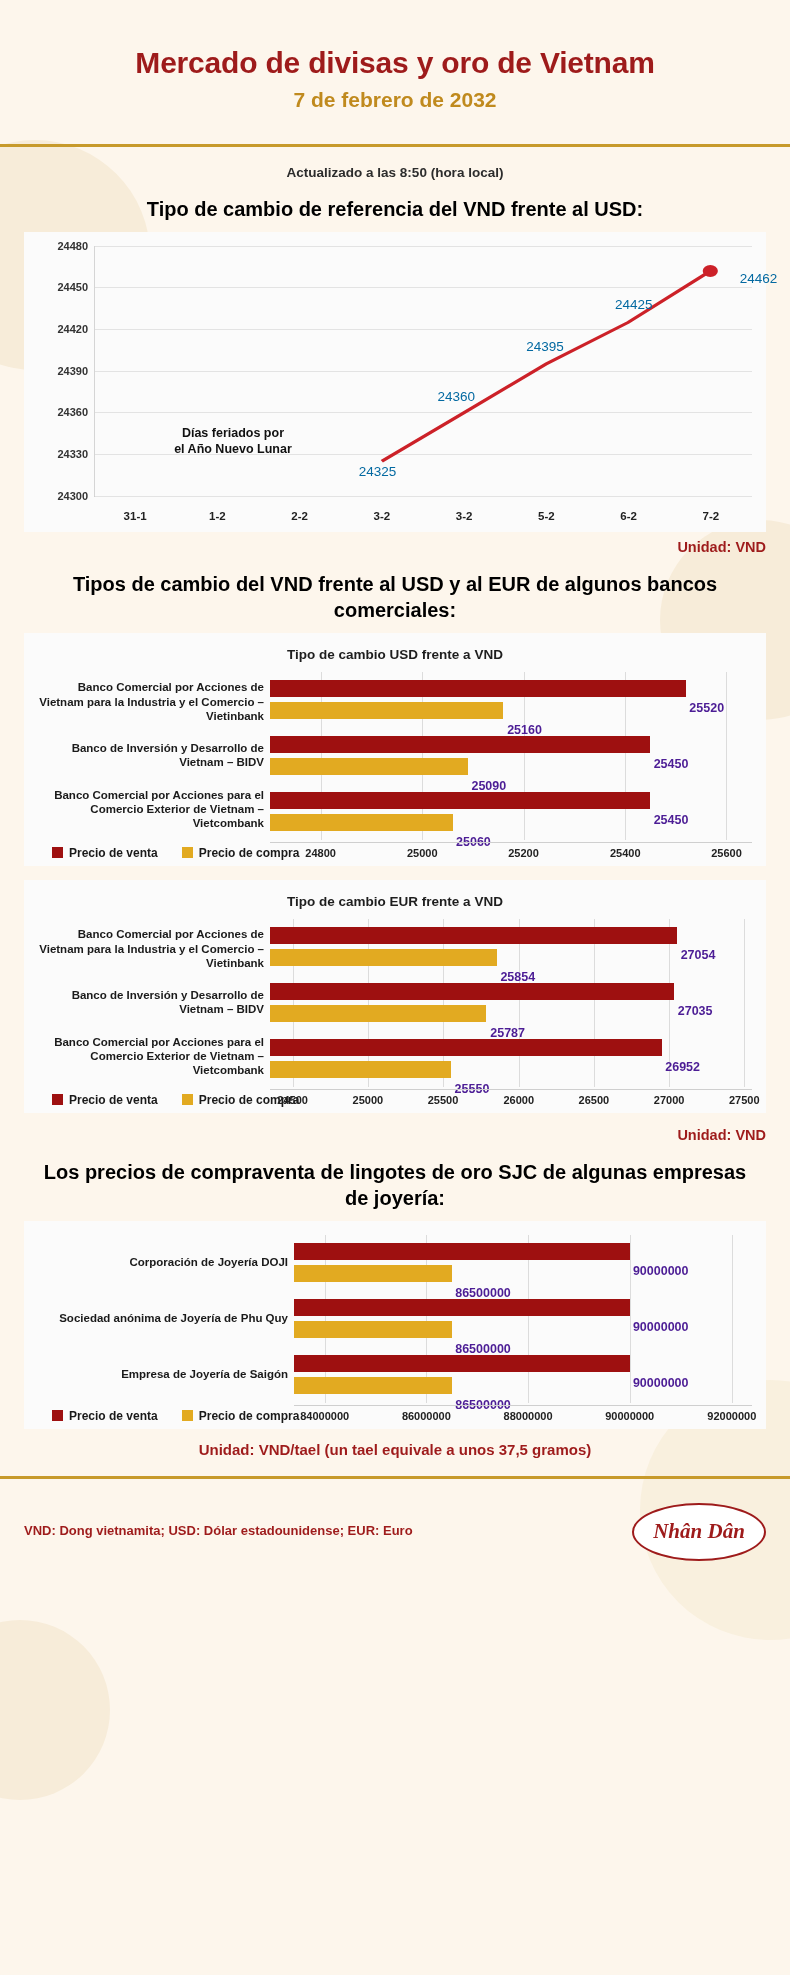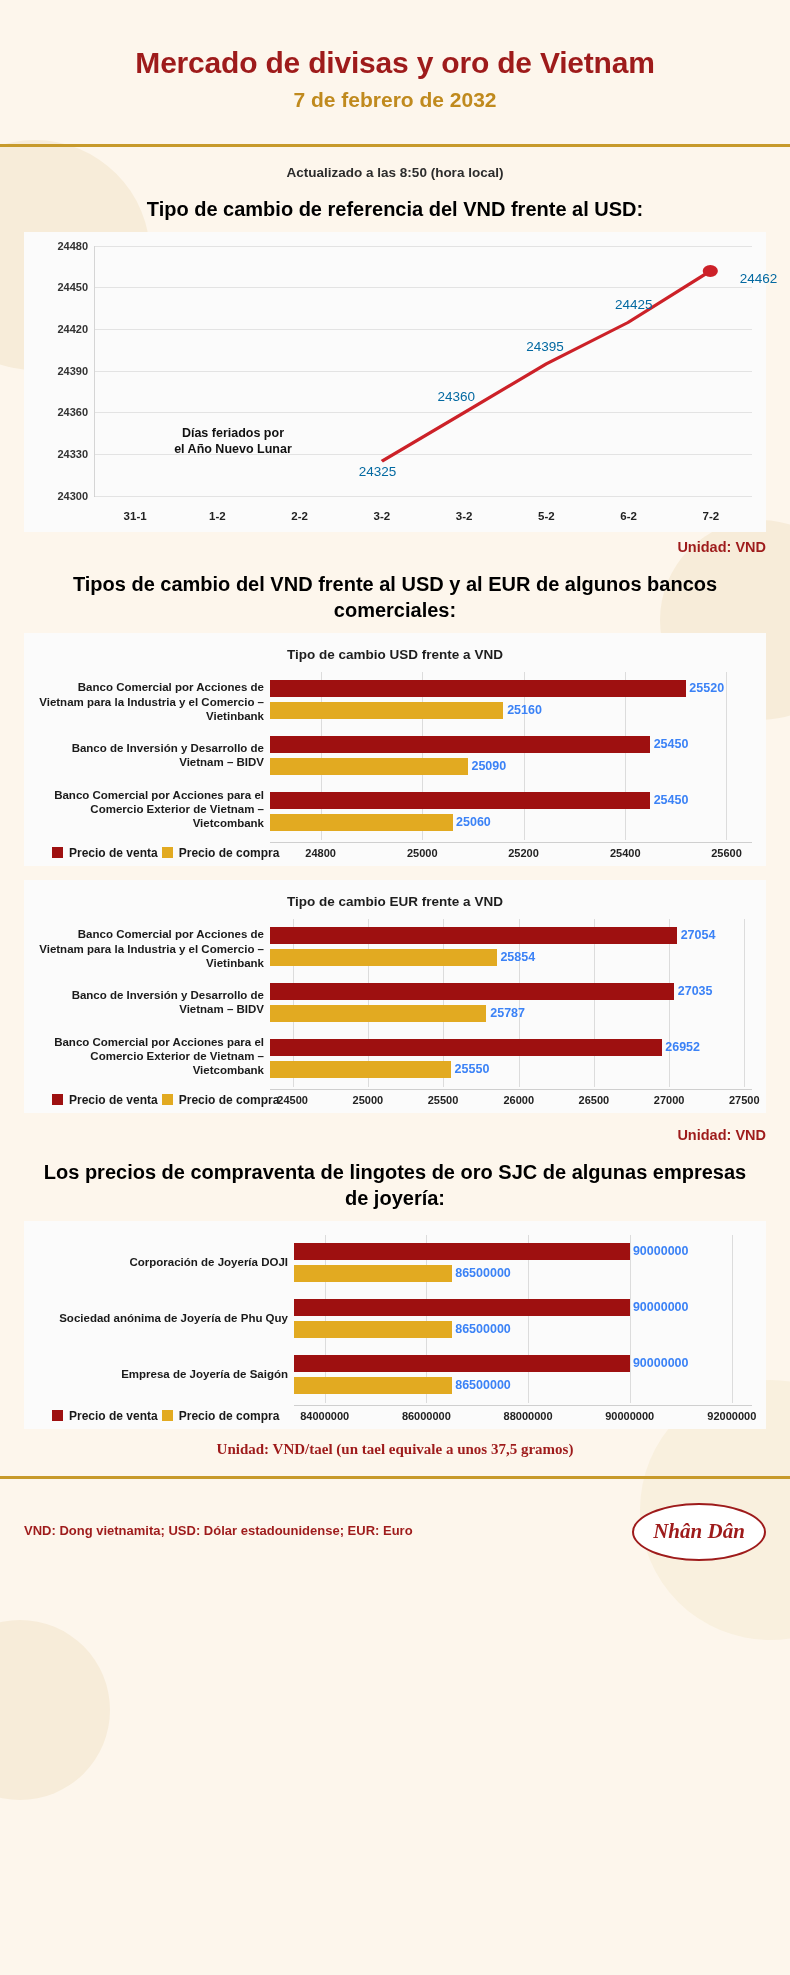--- a/index.html
+++ b/index.html
@@ -170,42 +170,43 @@
   .bar {
     position: absolute;
     height: 17px;
   }
   .bar.sell { background: #9e1010; }
   .bar.buy  { background: #e2aa21; }
   .bar-val {
     position: absolute;
     font-size: 12.5px;
     font-weight: bold;
-    color: #3b82f6;
+    color: #4c1d95;
     white-space: nowrap;
     transform: translateY(-50%);
+    margin-top: 20px;
   }
   .bxaxis {
     position: relative;
     margin-top: 2px;
     border-top: 1px solid #cfcfcf;
     height: 20px;
   }
   .bxaxis span {
     position: absolute;
     top: 4px;
     font-size: 11px;
     font-weight: bold;
     color: #222;
     transform: translateX(-50%);
     white-space: nowrap;
   }
   .legend {
     display: flex;
-    gap: 4px;
+    gap: 24px;
     align-items: center;
     margin-top: 6px;
     padding-left: 14px;
   }
   .legend .li { display: flex; align-items: center; gap: 6px; font-size: 12px; font-weight: bold; color: #1a1a1a; }
   .swatch { width: 11px; height: 11px; display: inline-block; }
   .sw-sell { background: #9e1010; }
   .sw-buy { background: #e2aa21; }
 
   
@@ -481,21 +482,21 @@
         <span class="swatch sw-sell"></span>
         <span>Precio de venta</span>
       </div>
       <div class="li">
         <span class="swatch sw-buy"></span>
         <span>Precio de compra</span>
       </div>
     </div>
   </div>
 
-  <div class="unit center" style="margin-top:12px;font-size:15px;font-family:Liberation Serif, serif;">Unidad: VND/tael (un tael equivale a unos 37,5 gramos)</div>
+  <div class="unit center" style="margin-top:12px;font-size:15px;">Unidad: VND/tael (un tael equivale a unos 37,5 gramos)</div>
 
   <div class="footer-rule"></div>
   <div class="footer">
     <div class="footnote">VND: Dong vietnamita; USD: Dólar estadounidense; EUR: Euro</div>
     <div class="logo">
       <span>Nhân Dân</span>
     </div>
   </div>
 
 </div>

